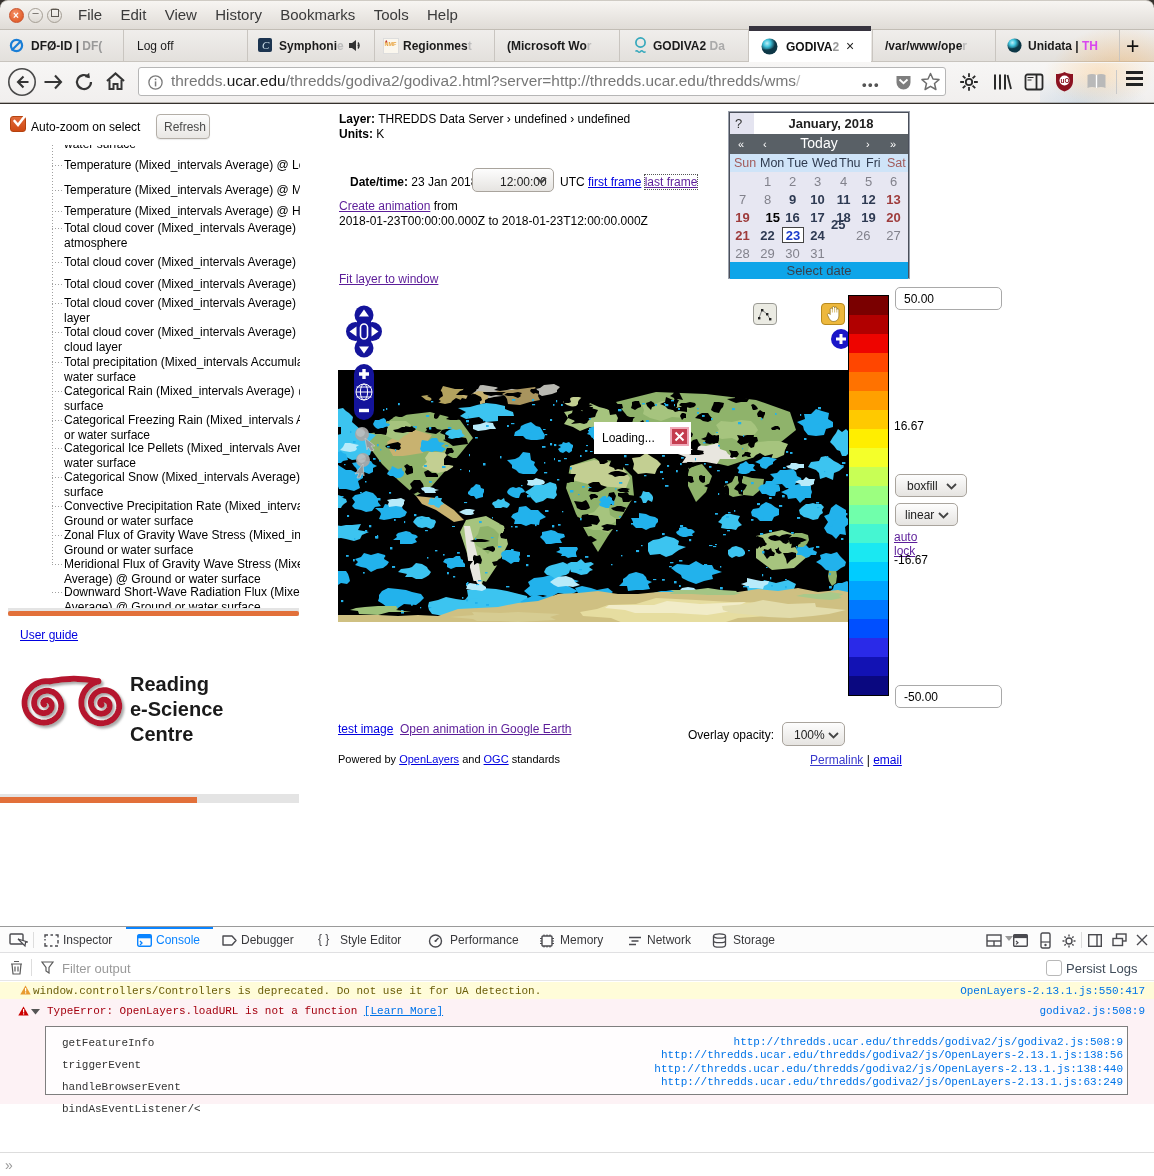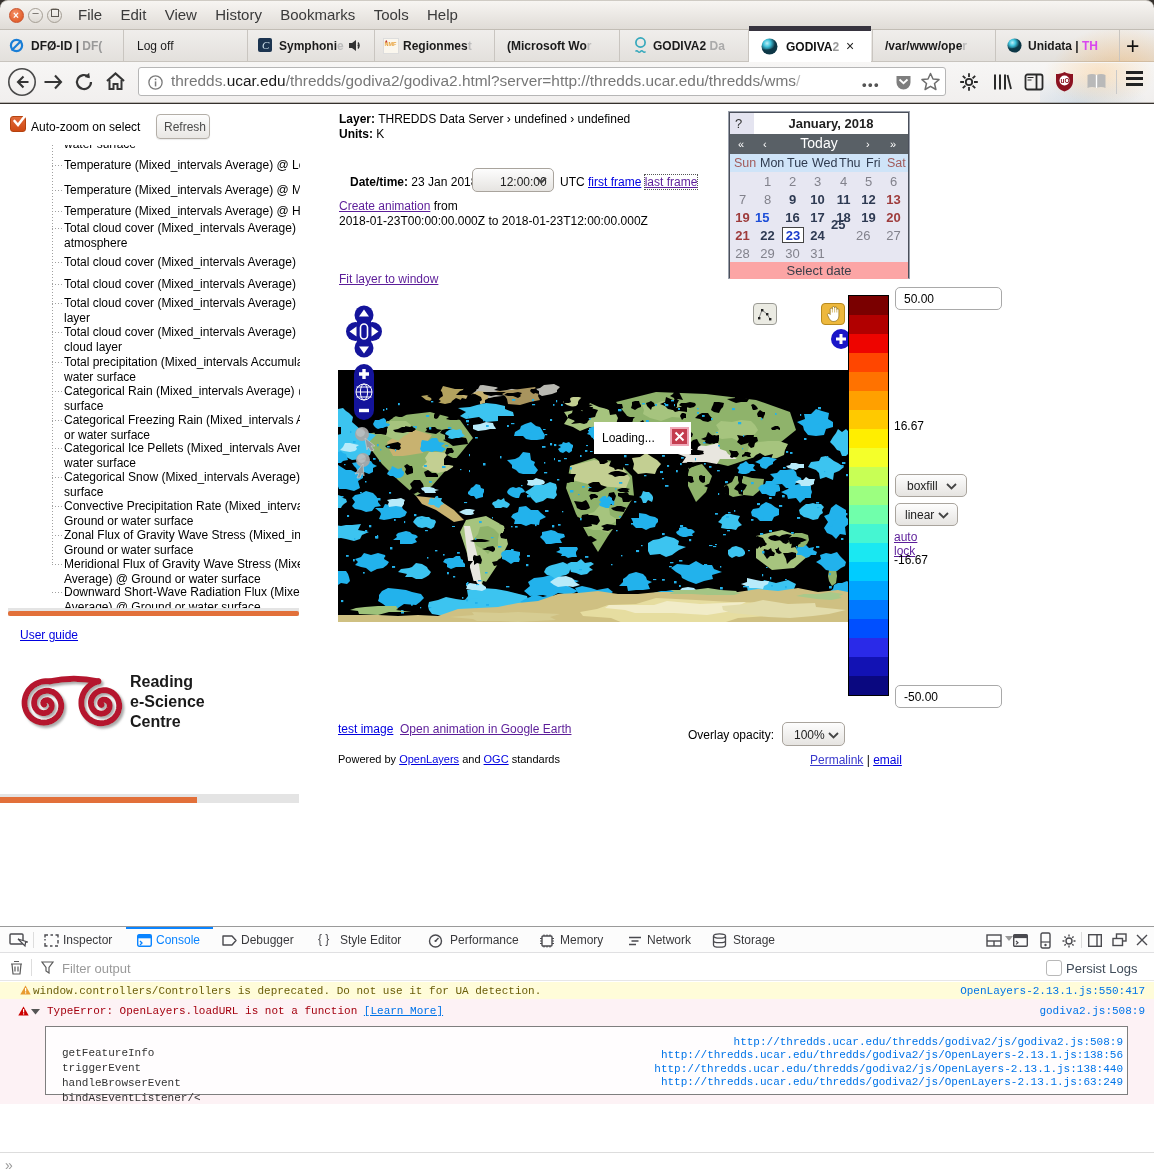--- a/index.html
+++ b/index.html
@@ -237,21 +237,21 @@
         <filter id="lsh" x="-20%" y="-20%" width="150%" height="150%">
           <feDropShadow dx="2" dy="2.2" stdDeviation="1" flood-color="#ababab" flood-opacity="1"></feDropShadow>
         </filter>
       </defs>
 <g filter="url(#lsh)" fill="none" stroke="#b5142f" stroke-width="5.6" stroke-linecap="round">
 <path d="M24.8,37.2 L24.7,37.0 L24.5,36.9 L24.4,36.8 L24.3,36.6 L24.2,36.4 L24.2,36.2 L24.2,36.0 L24.1,35.7 L24.2,35.5 L24.2,35.2 L24.3,35.0 L24.4,34.7 L24.6,34.5 L24.7,34.3 L24.9,34.0 L25.2,33.8 L25.5,33.6 L25.7,33.5 L26.1,33.3 L26.4,33.2 L26.8,33.1 L27.2,33.1 L27.6,33.1 L28.0,33.2 L28.4,33.2 L28.8,33.4 L29.2,33.5 L29.6,33.7 L30.0,34.0 L30.3,34.3 L30.7,34.6 L31.0,35.0 L31.3,35.4 L31.5,35.9 L31.7,36.4 L31.9,36.9 L32.0,37.4 L32.1,38.0 L32.1,38.6 L32.0,39.2 L31.9,39.8 L31.8,40.3 L31.5,40.9 L31.3,41.5 L30.9,42.0 L30.5,42.6 L30.1,43.1 L29.6,43.5 L29.0,43.9 L28.4,44.3 L27.8,44.6 L27.1,44.9 L26.4,45.1 L25.7,45.2 L24.9,45.3 L24.2,45.3 L23.4,45.2 L22.6,45.0 L21.8,44.8 L21.1,44.5 L20.3,44.1 L19.6,43.7 L18.9,43.2 L18.3,42.6 L17.7,41.9 L17.2,41.2 L16.7,40.5 L16.3,39.6 L16.0,38.8 L15.7,37.9 L15.6,37.0 L15.5,36.0 L15.5,35.0 L15.6,34.1 L15.8,33.1 L16.0,32.1 L16.4,31.2 L16.9,30.3 L17.4,29.4 L18.1,28.5 L18.8,27.8 L19.6,27.0 L20.4,26.4 L21.4,25.8 L22.4,25.3 L23.4,24.9 L24.5,24.6 L25.6,24.4 L26.8,24.3 L27.9,24.2 L29.1,24.3 L30.3,24.5 L31.4,24.9 L32.6,25.3 L33.7,25.8 L34.7,26.5 L35.7,27.2 L36.7,28.0 L37.5,29.0 L38.3,30.0 L39.0,31.1 L39.6,32.2 L40.1,33.4 L40.5,34.7 L40.8,36.0 L41.0,37.4 L41.0,38.7 L40.9,40.1 L40.7,41.5 L40.4,42.8 L39.9,44.2 L39.3,45.4 L38.6,46.7 L37.8,47.9 L36.8,49.0 L35.8,50.0 L34.6,51.0 L33.4,51.8 L32.1,52.5 L30.7,53.1 L29.2,53.6 L27.7,54.0 L26.2,54.2 L24.6,54.3 L23.1,54.2 L21.5,54.0 L19.9,53.6 L18.4,53.1 L16.9,52.5 L15.5,51.7 L14.1,50.8 L12.8,49.8 L11.6,48.6 L10.5,47.3 L9.5,46.0 L8.7,44.5 L7.9,42.9 L7.4,41.3 L6.9,39.6 L6.6,37.9 L6.5,36.2 L6.5,34.4 L6.7,32.6 L7.1,30.8 L7.6,29.1 L8.2,27.4 L9.1,25.8 L10.0,24.2 L11.2,22.7 L12.4,21.4 L13.8,20.1 L15.3,19.0 L16.9,18.0 L18.7,17.1 L20.4,16.4 L22.3,15.8 L24.2,15.5 L26.2,15.3 L28.1,15.2 L30.1,15.4"></path>
         <path d="M78.9,37.6 L78.8,37.5 L78.6,37.5 L78.5,37.4 L78.3,37.2 L78.2,37.1 L78.0,36.9 L77.9,36.7 L77.8,36.5 L77.7,36.3 L77.7,36.0 L77.7,35.8 L77.7,35.5 L77.7,35.2 L77.8,34.9 L77.9,34.6 L78.1,34.3 L78.3,34.1 L78.5,33.8 L78.7,33.6 L79.0,33.3 L79.3,33.1 L79.6,33.0 L80.0,32.8 L80.4,32.7 L80.8,32.6 L81.2,32.6 L81.7,32.6 L82.1,32.7 L82.6,32.8 L83.0,32.9 L83.5,33.1 L83.9,33.3 L84.3,33.6 L84.7,34.0 L85.1,34.3 L85.4,34.7 L85.7,35.2 L86.0,35.7 L86.2,36.2 L86.4,36.8 L86.5,37.4 L86.6,38.0 L86.6,38.6 L86.5,39.2 L86.4,39.9 L86.3,40.5 L86.0,41.1 L85.7,41.7 L85.4,42.3 L85.0,42.9 L84.5,43.4 L83.9,43.9 L83.4,44.4 L82.7,44.8 L82.0,45.1 L81.3,45.4 L80.6,45.6 L79.8,45.7 L79.0,45.8 L78.2,45.8 L77.3,45.7 L76.5,45.6 L75.7,45.3 L74.9,45.0 L74.1,44.6 L73.4,44.2 L72.6,43.6 L72.0,43.0 L71.3,42.3 L70.8,41.6 L70.3,40.8 L69.9,39.9 L69.5,39.0 L69.2,38.1 L69.1,37.1 L69.0,36.1 L68.9,35.1 L69.0,34.1 L69.2,33.1 L69.5,32.1 L69.9,31.1 L70.4,30.1 L70.9,29.2 L71.6,28.3 L72.3,27.5 L73.1,26.7 L74.0,26.0 L75.0,25.4 L76.0,24.9 L77.1,24.4 L78.2,24.1 L79.4,23.9 L80.6,23.7 L81.8,23.7 L83.0,23.8 L84.2,24.0 L85.4,24.3 L86.6,24.7 L87.8,25.3 L88.9,25.9 L89.9,26.7 L90.9,27.5 L91.8,28.5 L92.7,29.5 L93.4,30.6 L94.1,31.8 L94.6,33.1 L95.0,34.4 L95.3,35.7 L95.5,37.1 L95.6,38.5 L95.5,40.0 L95.3,41.4 L94.9,42.8 L94.5,44.2 L93.9,45.5 L93.2,46.8 L92.3,48.0 L91.4,49.2 L90.3,50.3 L89.1,51.3 L87.9,52.1 L86.5,52.9 L85.1,53.6 L83.6,54.1 L82.1,54.5 L80.5,54.7 L78.9,54.8 L77.3,54.8 L75.6,54.6 L74.0,54.2 L72.4,53.7 L70.9,53.1 L69.4,52.3 L68.0,51.4 L66.6,50.4 L65.4,49.2 L64.3,47.9 L63.2,46.5 L62.3,45.0 L61.5,43.4 L60.9,41.7 L60.4,40.0 L60.1,38.3 L60.0,36.4 L60.0,34.6 L60.1,32.8 L60.5,31.0 L61.0,29.2 L61.6,27.5 L62.5,25.8 L63.4,24.2 L64.6,22.6 L65.8,21.2 L67.2,19.9 L68.8,18.7 L70.4,17.6 L72.2,16.7 L74.0,16.0 L75.9,15.4"></path>
         <path d="M30.1,15.4 Q53,10.4 75.9,15.4"></path>
       </g>
     </svg>
-  <div class="abs" style="left:130px;top:568px;font-size:16px;font-weight:bold;color:#1a1a1a;line-height:20px;">Reading<br>e-Science<br>Centre</div>
+  <div class="abs" style="left:130px;top:568px;font-size:20px;font-weight:bold;color:#1a1a1a;line-height:25px;">Reading<br>e-Science<br>Centre</div>
   
   <div class="abs" style="left:0;top:690px;width:299px;height:9px;background:#e4e4e4;"></div>
   <div class="abs" style="left:0;top:693px;width:197px;height:6px;background:#e2703a;"></div>
   
   <div class="abs f13" style="left:339px;top:8px;"><b>Layer:</b> THREDDS Data Server › undefined › undefined</div>
   <div class="abs f13" style="left:339px;top:23px;"><b>Units:</b> K</div>
   <div class="abs f13" style="left:339px;top:71px;padding-left:11px;"><b>Date/time:</b> 23 Jan 2018</div>
   <div class="abs" style="left:472px;top:64px;width:82px;height:24px;background:linear-gradient(#fdfdfd,#e6e4e1);border:1px solid #a9a49d;border-radius:5px;box-sizing:border-box;"></div>
   <div class="abs f13" style="left:500px;top:71px;color:#222;">12:00:00</div>
   <svg class="abs" style="left:536px;top:73px" width="11" height="7" viewBox="0 0 11 7">
@@ -942,39 +942,39 @@
           <span class="abs" style="left:126px;top:2px;width:25px;text-align:center;color:#82828c;">5</span>
           <span class="abs" style="left:151px;top:2px;width:25px;text-align:center;color:#82828c;">6</span>
           <span class="abs" style="left:0px;top:20px;width:25px;text-align:center;color:#82828c;">7</span>
           <span class="abs" style="left:25px;top:20px;width:25px;text-align:center;color:#82828c;">8</span>
           <span class="abs" style="left:50px;top:20px;width:25px;text-align:center;font-weight:bold;color:#2e3a52;">9</span>
           <span class="abs" style="left:75px;top:20px;width:25px;text-align:center;font-weight:bold;color:#2e3a52;">10</span>
           <span class="abs" style="left:101px;top:20px;width:25px;text-align:center;font-weight:bold;color:#2e3a52;">11</span>
           <span class="abs" style="left:126px;top:20px;width:25px;text-align:center;font-weight:bold;color:#2e3a52;">12</span>
           <span class="abs" style="left:151px;top:20px;width:25px;text-align:center;font-weight:bold;color:#9e3b3b;">13</span>
           <span class="abs" style="left:0px;top:38px;width:25px;text-align:center;font-weight:bold;color:#9e3b3b;">19</span>
-          <span class="abs" style="left:25px;top:38px;width:25px;text-align:left;font-weight:bold;color:#1d4ed8;">15</span>
+          <span class="abs" style="left:25px;top:38px;width:25px;text-align:right;font-weight:bold;color:#000000;">15</span>
           <span class="abs" style="left:50px;top:38px;width:25px;text-align:center;font-weight:bold;color:#2e3a52;">16</span>
           <span class="abs" style="left:75px;top:38px;width:25px;text-align:center;font-weight:bold;color:#2e3a52;">17</span>
           <span class="abs" style="left:101px;top:38px;width:25px;text-align:center;font-weight:bold;color:#2e3a52;">18</span>
           <span class="abs" style="left:126px;top:38px;width:25px;text-align:center;font-weight:bold;color:#2e3a52;">19</span>
           <span class="abs" style="left:151px;top:38px;width:25px;text-align:center;font-weight:bold;color:#9e3b3b;">20</span>
           <span class="abs" style="left:0px;top:56px;width:25px;text-align:center;font-weight:bold;color:#9e3b3b;">21</span>
           <span class="abs" style="left:25px;top:56px;width:25px;text-align:center;font-weight:bold;color:#2e3a52;">22</span>
           <span class="abs" style="left:52px;top:55px;width:22px;height:16px;background:#fff;border:1px solid #444;box-sizing:border-box;text-align:center;font-weight:bold;color:#1a3ccc;padding-top:0px;">23</span>
           <span class="abs" style="left:75px;top:56px;width:25px;text-align:center;font-weight:bold;color:#2e3a52;">24</span>
           <span class="abs" style="left:101px;top:45px;width:25px;text-align:left;font-weight:bold;color:#2e3a52;">25</span>
           <span class="abs" style="left:126px;top:56px;width:25px;color:#82828c;">26</span>
           <span class="abs" style="left:151px;top:56px;width:25px;text-align:center;color:#82828c;">27</span>
           <span class="abs" style="left:0px;top:74px;width:25px;text-align:center;color:#82828c;">28</span>
           <span class="abs" style="left:25px;top:74px;width:25px;text-align:center;color:#82828c;">29</span>
           <span class="abs" style="left:50px;top:74px;width:25px;text-align:center;color:#82828c;">30</span>
           <span class="abs" style="left:75px;top:74px;width:25px;text-align:center;color:#82828c;">31</span>
         </div>
-    <div class="abs" style="left:0;top:149px;width:100%;height:16px;background:#fca5a5;text-align:center;font-size:13px;color:#3a3f4a;padding-top:1px;">Select date</div>
+    <div class="abs" style="left:0;top:149px;width:100%;height:16px;background:#0ea5e9;text-align:center;font-size:13px;color:#3a3f4a;padding-top:1px;">Select date</div>
   </div>
 </circle></div>
 
 <div class="abs" id="devtools"></div>
 <div class="abs" id="dtbar"></div>
 <svg class="abs" style="left:9px;top:933px" width="19" height="15" viewBox="0 0 19 15">
     <rect x="1" y="1" width="13" height="10" rx="1" fill="none" stroke="#4a4a4f" stroke-width="1.4"></rect>
     <path d="M9 6 L16 13 L16.5 9.5 L18.5 9 Z" fill="#fff" stroke="#4a4a4f" stroke-width="1.2"></path>
   </svg>
 <div class="abs" style="left:33px;top:932px;width:1px;height:16px;background:#ddd;"></div>
@@ -1077,18 +1077,18 @@
       <path d="M5.5 0.5 L10.7 9.5 H0.3 Z" fill="#c00"></path>
       <rect x="5" y="3" width="1.2" height="3.5" fill="#fff"></rect>
       <rect x="5" y="7.3" width="1.2" height="1.2" fill="#fff"></rect>
     </svg>
 <svg class="abs" style="left:31px;top:1009px" width="9" height="6" viewBox="0 0 9 6">
       <path d="M0 0 H9 L4.5 5.5Z" fill="#555"></path>
     </svg>
 <div class="abs mono" style="left:47px;top:1005px;color:#a4000f;">TypeError: OpenLayers.loadURL is not a function <a class="dtlink" href="#">[Learn More]</a></div>
 <div class="abs mono dtlink" style="right:9px;top:1005px;">godiva2.js:508:9</div>
 <div class="abs" id="stackbox">
-  <div class="abs mono" style="left:16px;top:19px;color:#333;line-height:15px;">getFeatureInfo<br>triggerEvent<br>handleBrowserEvent<br>bindAsEventListener/&lt;</div>
+  <div class="abs mono" style="left:16px;top:5px;color:#333;line-height:22px;">getFeatureInfo<br>triggerEvent<br>handleBrowserEvent<br>bindAsEventListener/&lt;</div>
   <div class="abs mono dtlink" style="right:4px;top:9px;text-align:right;line-height:13.4px;">http://thredds.ucar.edu/thredds/godiva2/js/godiva2.js:508:9<br>http://thredds.ucar.edu/thredds/godiva2/js/OpenLayers-2.13.1.js:138:56<br>http://thredds.ucar.edu/thredds/godiva2/js/OpenLayers-2.13.1.js:138:440<br>http://thredds.ucar.edu/thredds/godiva2/js/OpenLayers-2.13.1.js:63:249</div>
 </div>
 <div class="abs" style="left:0;top:1152px;width:1154px;height:1px;background:#ddd;"></div>
 <div class="abs" style="left:5px;top:1157px;font-size:14px;color:#9a9a9a;">»</div>
 
 
 </path></body></html>

